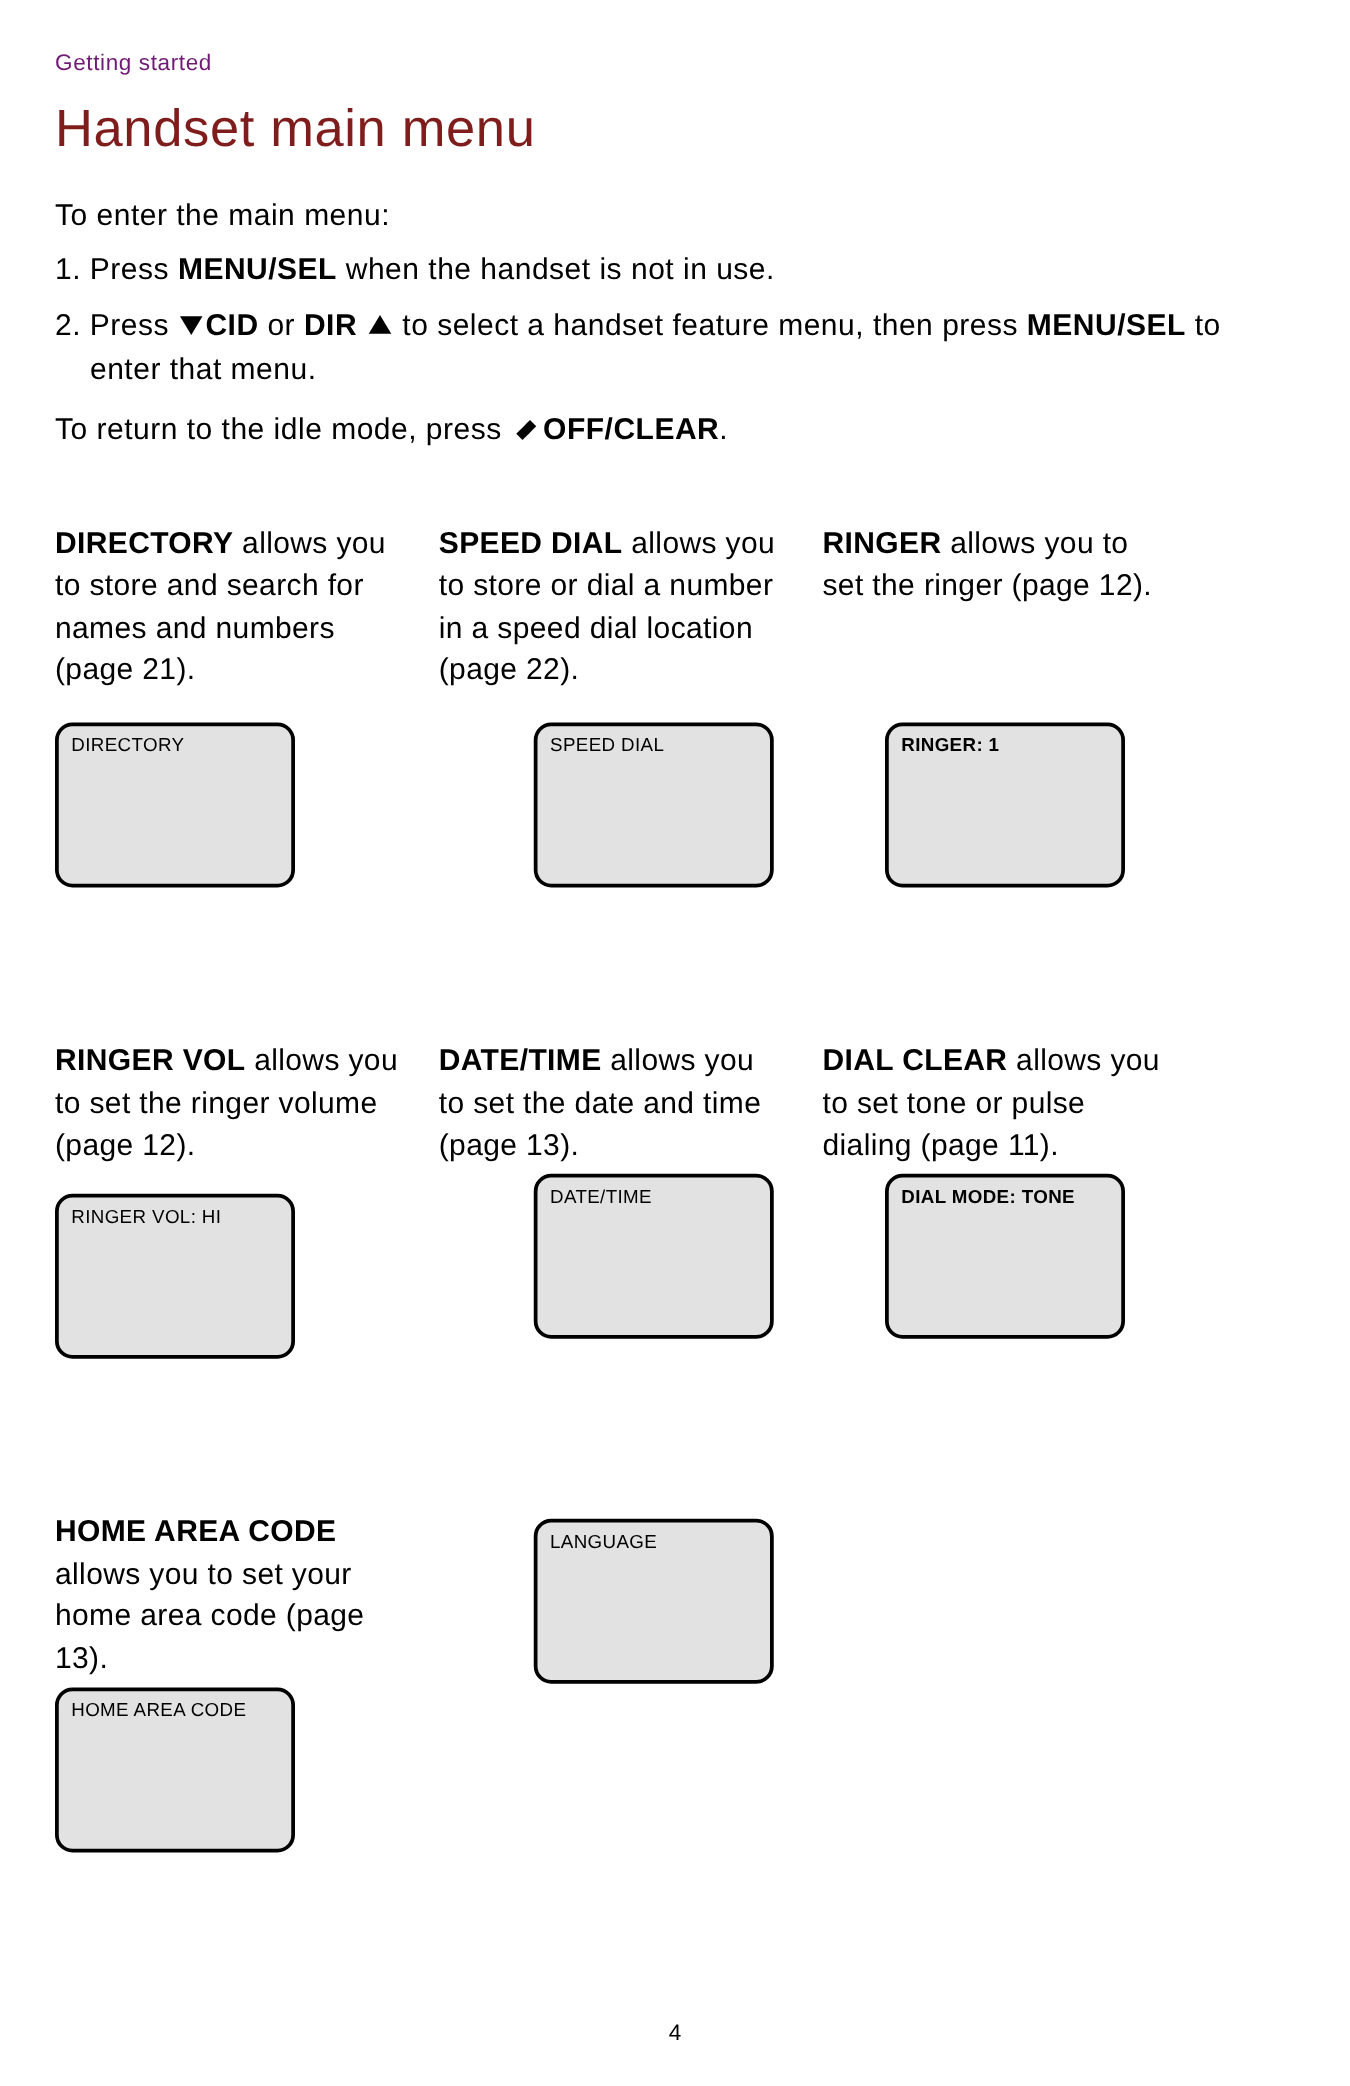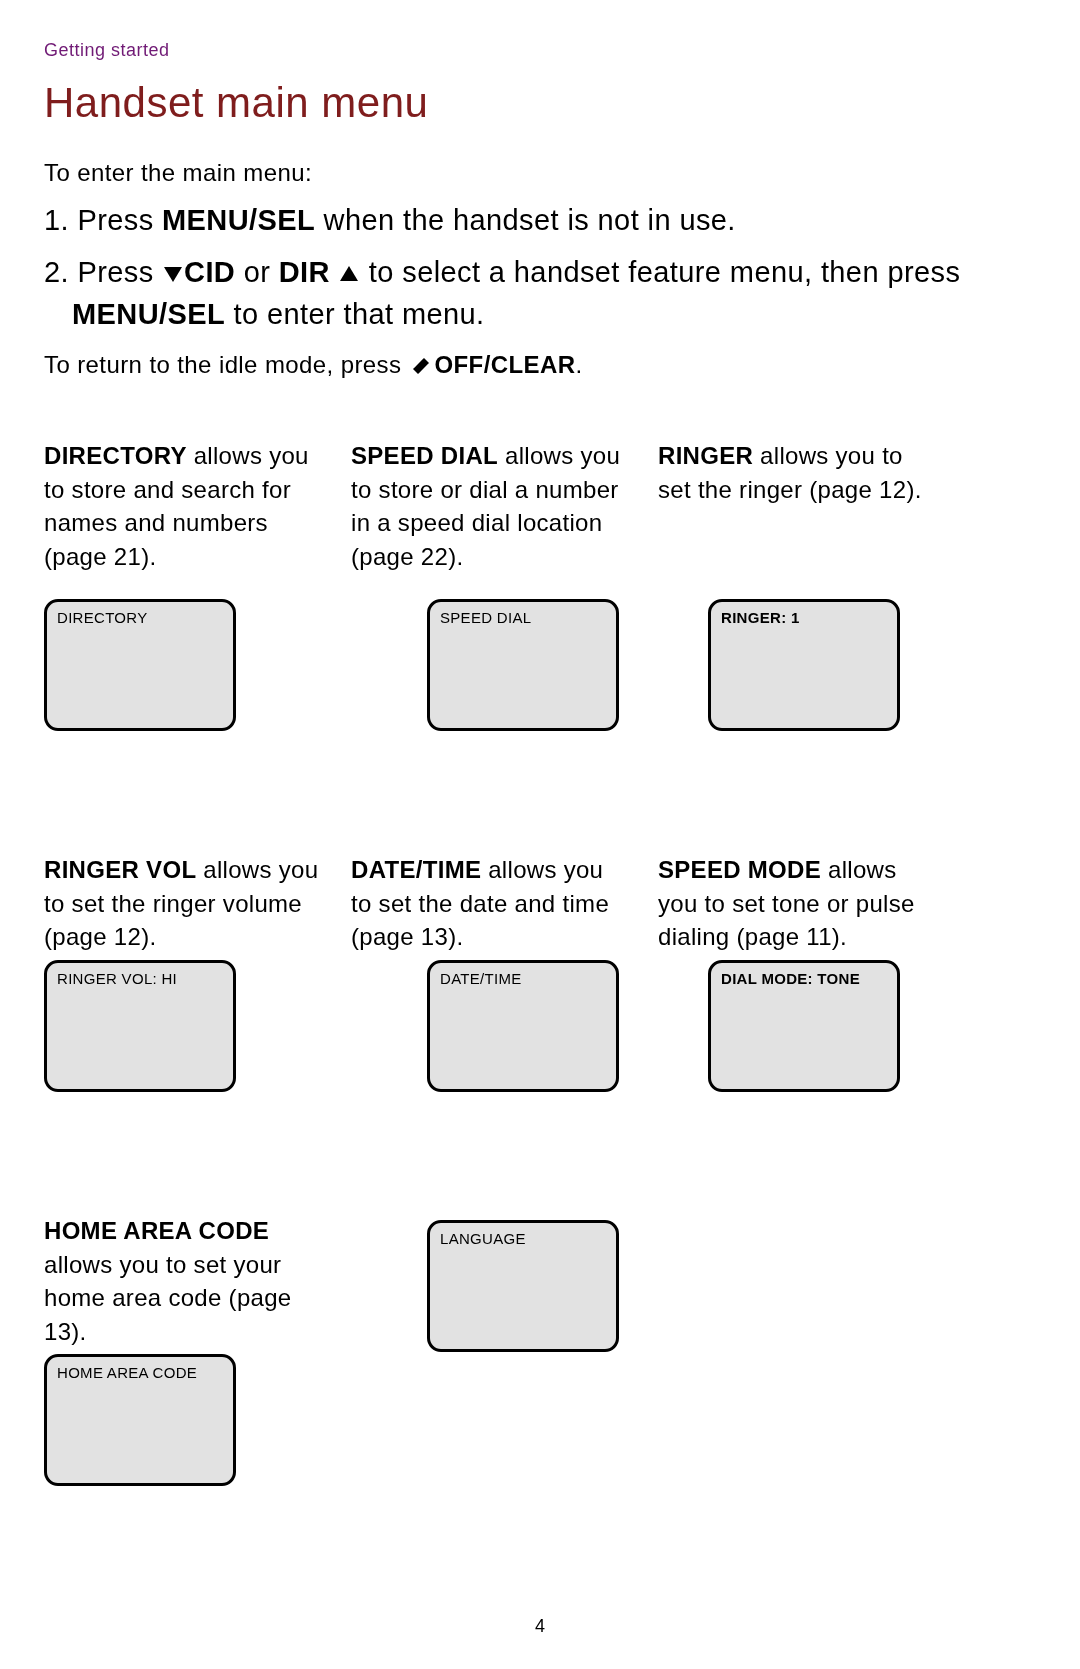--- a/index.html
+++ b/index.html
@@ -26,21 +26,21 @@
     margin-bottom: 32px;
     color: #7f1d1d;
   }
   .intro {
     font-size: 24px;
     letter-spacing: 0.4px;
     margin-bottom: 12px;
   }
   ol.steps {
     list-style: none;
-    font-size: 29px;
+    font-size: 24px;
     letter-spacing: 0.4px;
     margin-bottom: 16px;
     line-height: 1.45;
   }
   ol.steps li { margin-bottom: 10px; padding-left: 28px; text-indent: -28px; }
   .bold { font-weight: 700; }
   .smallcaps { font-variant: small-caps; }
   .return-line {
     font-size: 24px;
     letter-spacing: 0.4px;
@@ -141,37 +141,37 @@
     </div>
     <div class="lcd" style="margin-left:50px;">
       <div class="lcd-inner">RINGER: 1</div>
     </div>
   </div>
 
   <div class="cell row2">
     <div class="desc">
       <span class="bold">RINGER VOL</span><span> allows you to set the ringer volume (page 12).</span>
     </div>
-    <div class="lcd" style="margin-top:6px;">
+    <div class="lcd" style="margin-top:22px;">
       <div class="lcd-inner">RINGER VOL: HI</div>
     </div>
   </div>
 
   <div class="cell row2 offset-right">
     <div class="desc">
       <span class="bold">DATE/TIME</span><span> allows you to set the date and time (page 13).</span>
     </div>
     <div class="lcd" style="margin-top:6px;">
       <div class="lcd-inner">DATE/TIME</div>
     </div>
   </div>
 
   <div class="cell row2 offset-right col3">
     <div class="desc">
-      <span class="bold">SPEED MODE</span><span> allows you to set tone or pulse dialing (page 11).</span>
+      <span class="bold">DIAL CLEAR</span><span> allows you to set tone or pulse dialing (page 11).</span>
     </div>
     <div class="lcd" style="margin-left:50px;margin-top:6px;">
       <div class="lcd-inner">DIAL MODE: TONE</div>
     </div>
   </div>
 
   <div class="cell row3">
     <div class="desc">
       <span class="bold">HOME AREA CODE</span><span> allows you to set your home area code (page 13).</span>
     </div>

